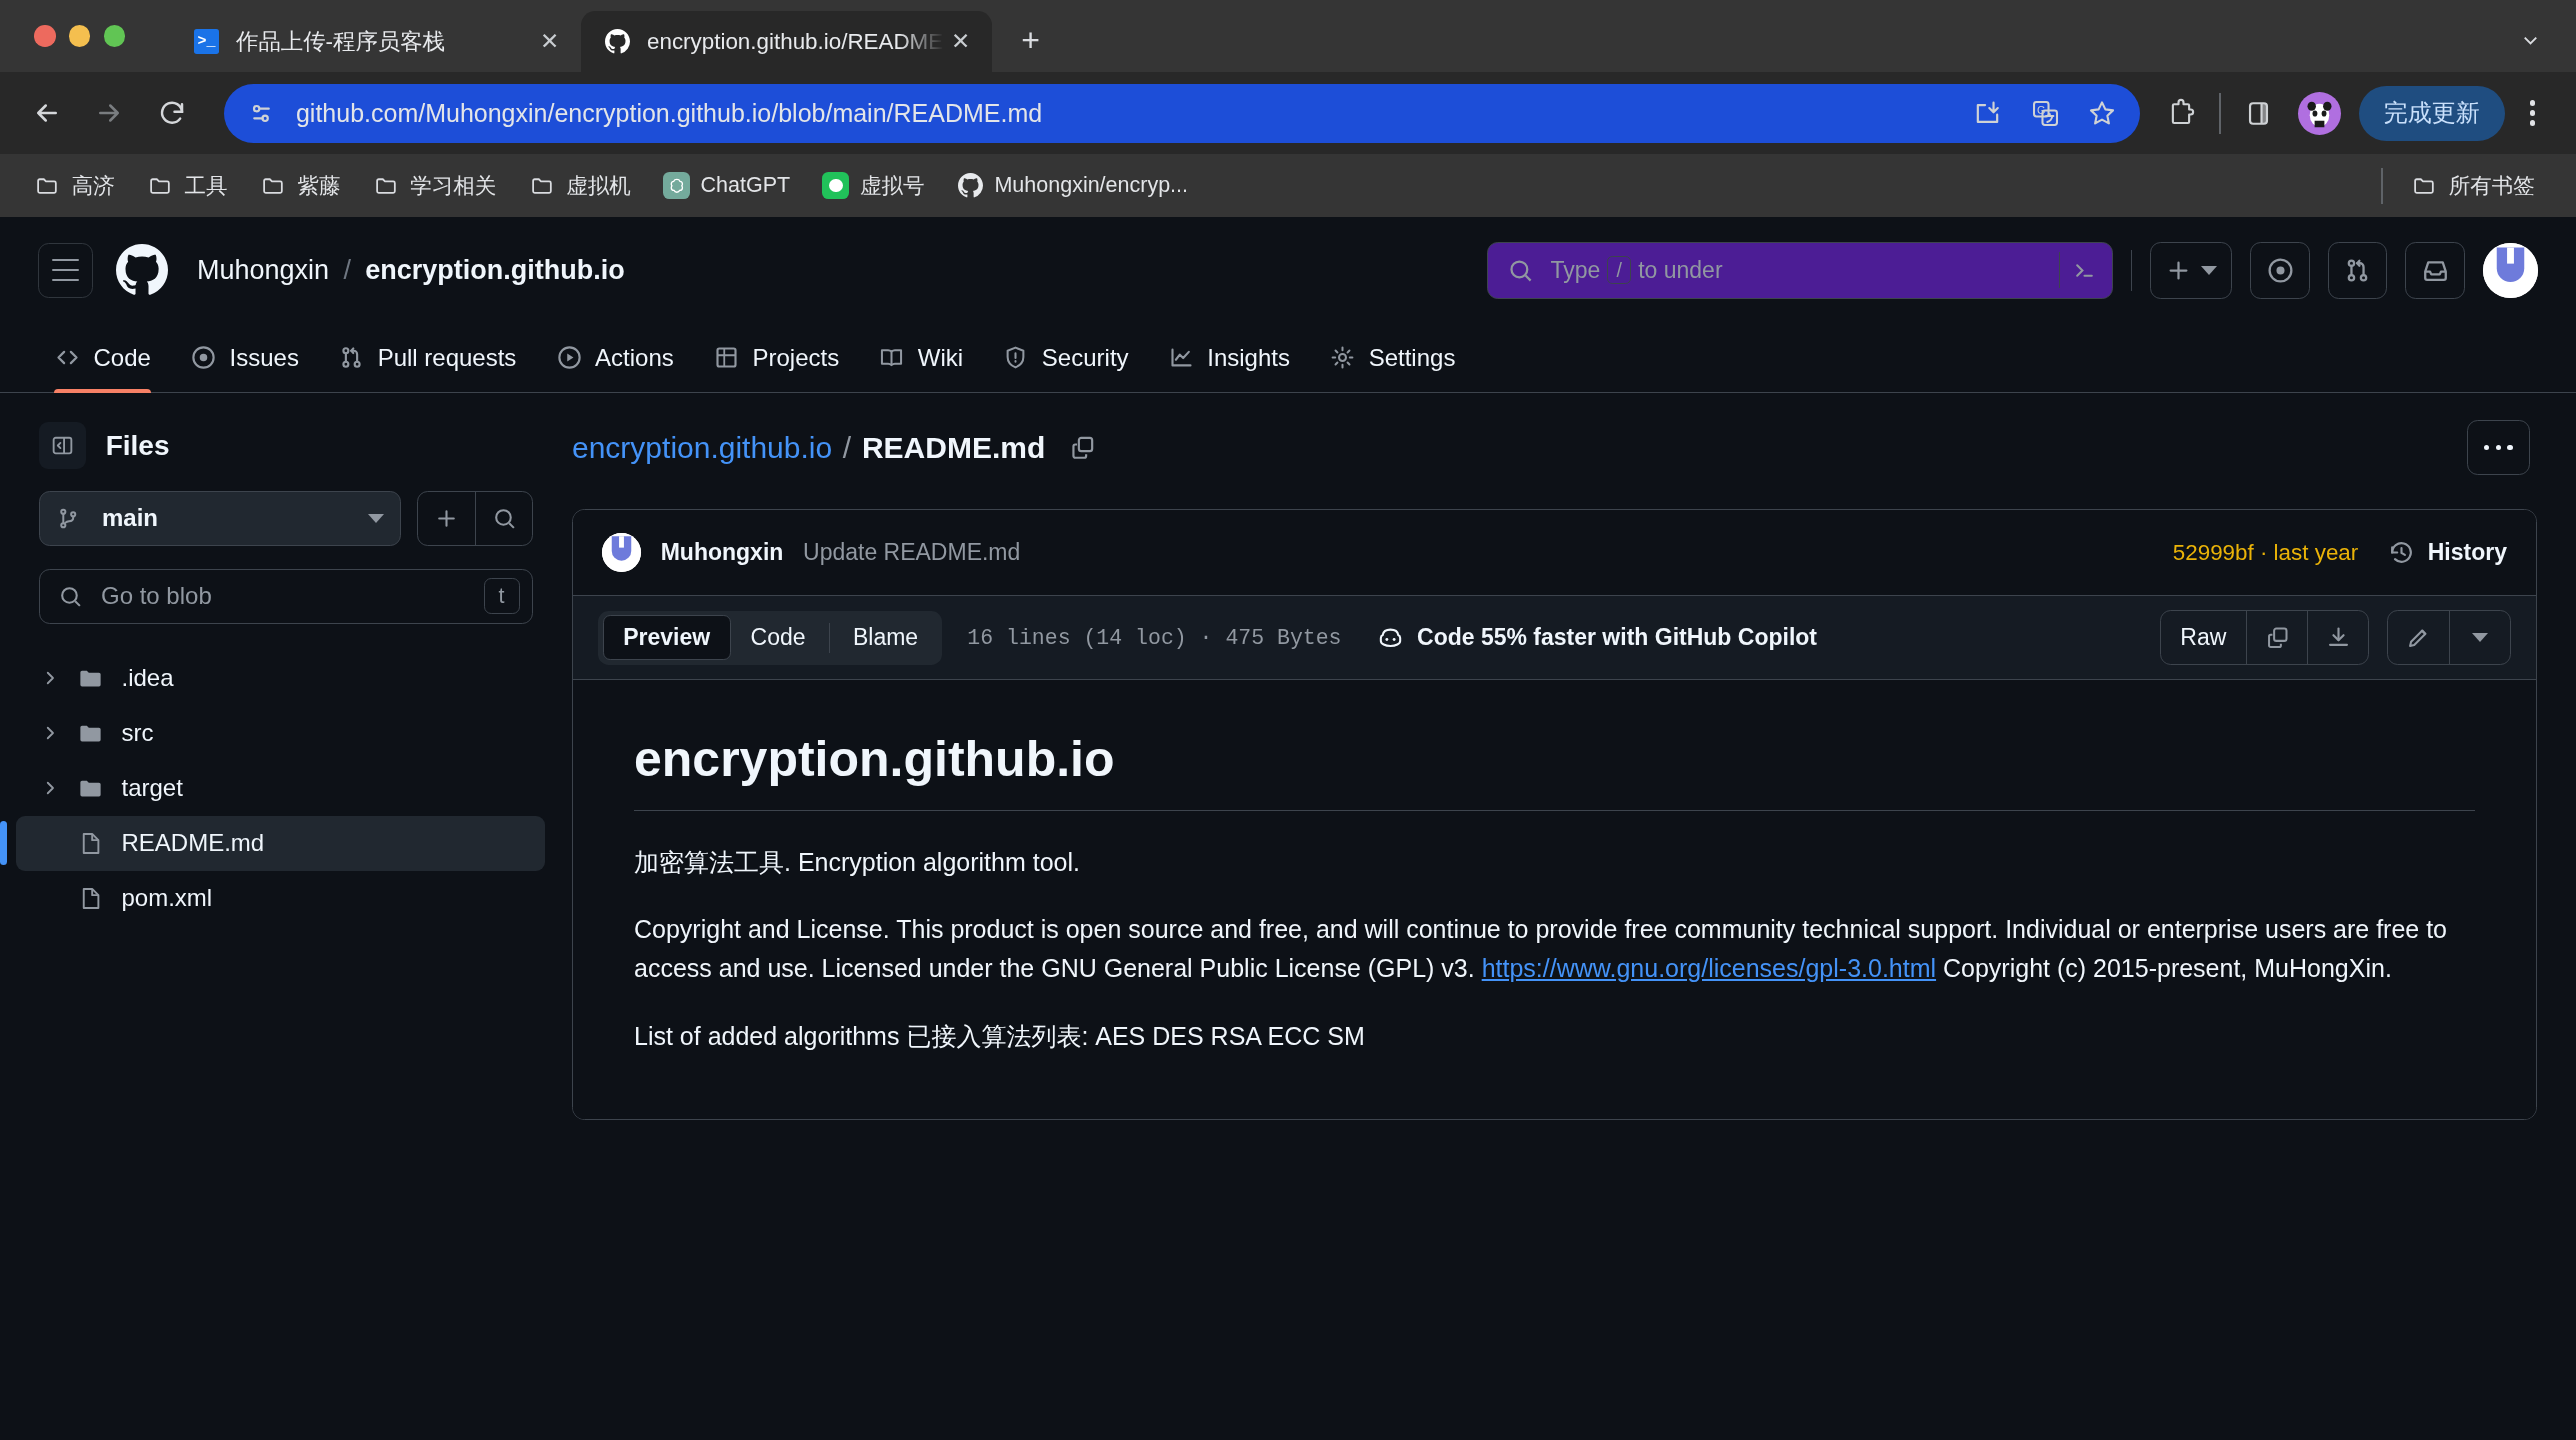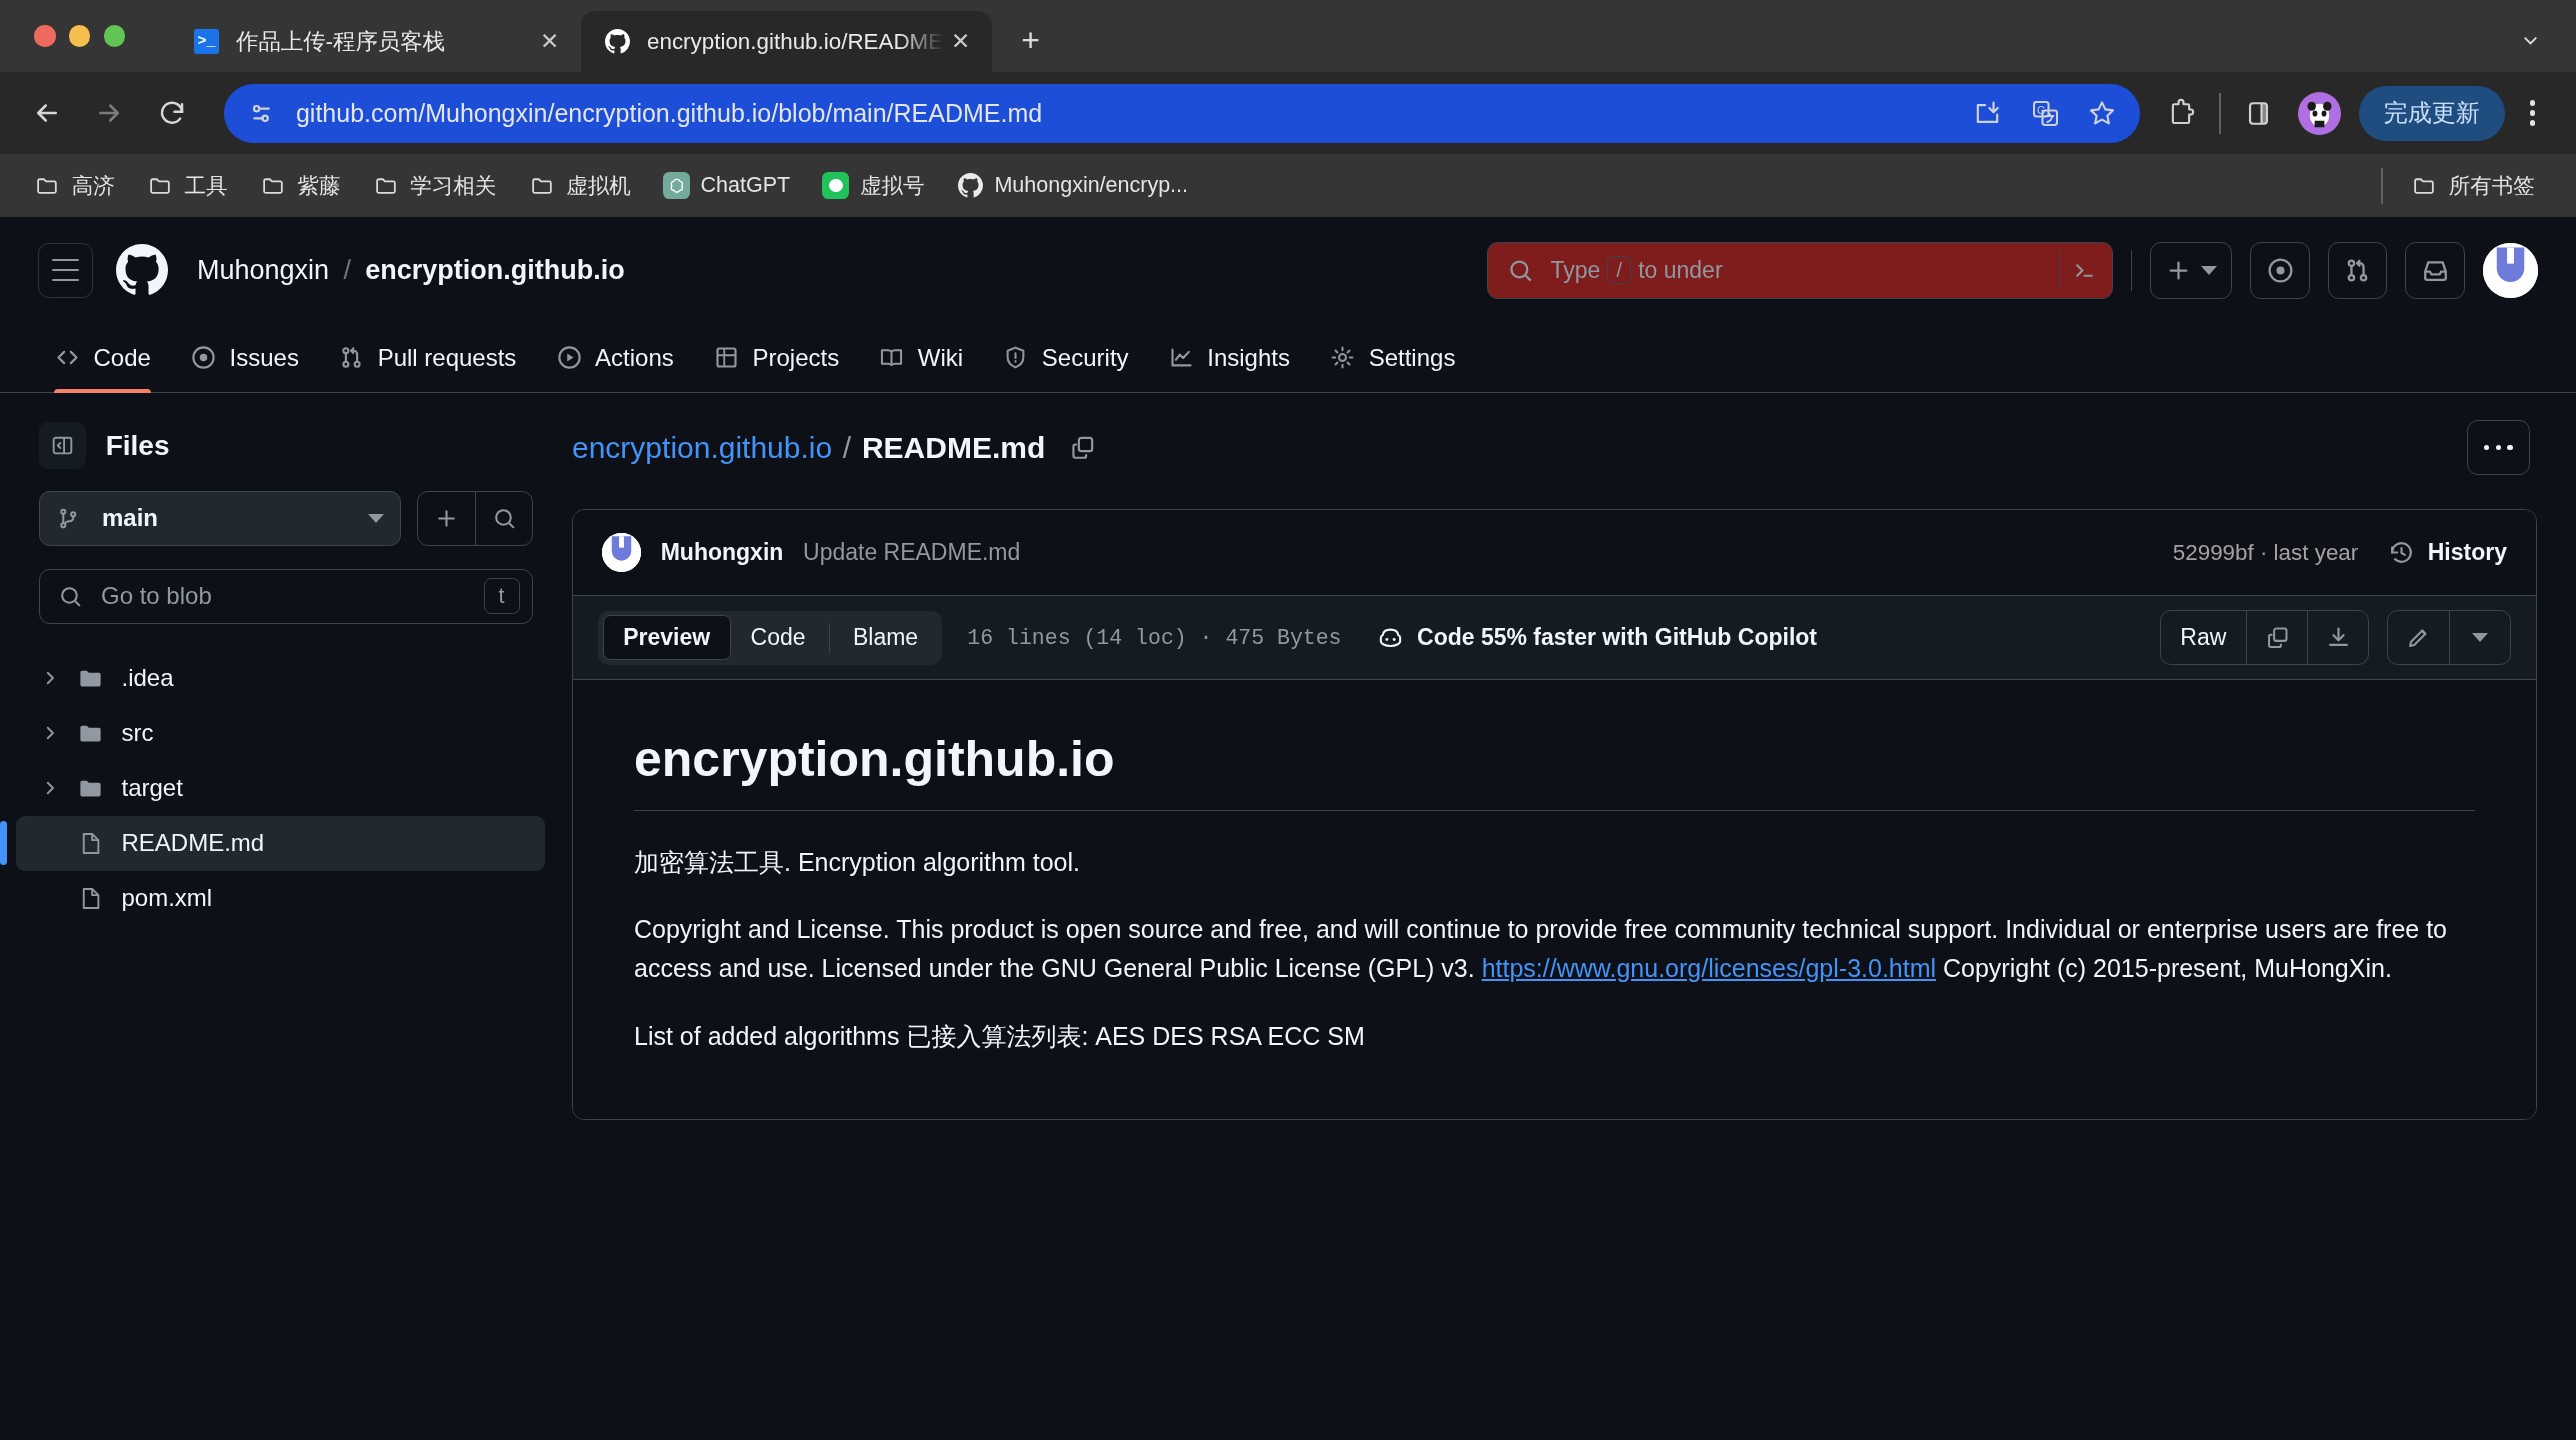--- a/index.html
+++ b/index.html
@@ -157,21 +157,21 @@
   .hamburger i { width: 27px; height: 2.7px; background: #9198a1; display: block; border-radius: 1.8px; }
   .gh-logo { margin-left: 23px; display: flex; align-items: center; }
   .gh-crumbs { margin-left: 29px; font-size: 27px; display: flex; align-items: center; gap: 14.3px; white-space: nowrap; }
   .gh-crumbs .owner { color: #f0f6fc; }
   .gh-crumbs .slash { color: #6e7681; }
   .gh-crumbs .repo { color: #f0f6fc; font-weight: bold; }
 
   .gh-header-right { margin-left: auto; display: flex; align-items: center; gap: 18px; }
   .searchbox {
     width: 626px; height: 57px; border: 0.9px solid #3d444d; border-radius: 10.7px;
-    background: #7f1d1d; display: flex; align-items: center; padding: 0 14.3px 0 19.7px;
+    background: #4c1d95; display: flex; align-items: center; padding: 0 14.3px 0 19.7px;
   }
   .searchbox .ph { color: #9198a1; font-size: 23px; margin-left: 16px; flex: 1; display: flex; align-items: center; gap: 7.2px; }
   .kbd-slash {
     border: 0.9px solid #3d444d; border-radius: 5.4px; color: #9198a1;
     padding: 0.9px 8px; font-size: 19.7px; line-height: 1.25;
   }
   .search-term { color: #9198a1; display: flex; align-items: center; padding-left: 12.5px; border-left: 0.9px solid #3d444d; height: 36px; }
   .gh-vsep { width: 0.9px; height: 41px; background: #3d444d; }
   .gh-btn {
     height: 57px; border: 0.9px solid #3d444d; border-radius: 10.7px;
@@ -259,21 +259,21 @@
 
   .filebox { margin-top: 32px; border: 0.9px solid #3d444d; border-radius: 12.5px; overflow: hidden; }
   .commit-row {
     display: flex; align-items: center; height: 86px;
     padding: 0 29px; background: #0d1117; border-bottom: 0.9px solid #3d444d;
   }
   .commit-avatar { width: 39px; height: 39px; border-radius: 50%; overflow: hidden; flex: 0 0 39px; background:#fff; }
   .commit-author { color: #f0f6fc; font-weight: bold; font-size: 23px; margin-left: 19.7px; }
   .commit-msg { color: #9198a1; font-size: 23px; margin-left: 19.7px; }
   .commit-right { margin-left: auto; display: flex; align-items: center; gap: 30px; }
-  .commit-sha { color: #a3a3a3; font-size: 22.4px; }
+  .commit-sha { color: #eab308; font-size: 22.4px; }
   .history-link { display: flex; align-items: center; gap: 12.5px; color: #f0f6fc; font-size: 23px; font-weight: bold; }
 
   .view-toolbar {
     display: flex; align-items: center; height: 84px;
     padding: 0 25px; background: #151b23; border-bottom: 0.9px solid #3d444d;
   }
   .seg { display: flex; align-items: center; background: #212830; border-radius: 10.7px; padding: 4.5px; height: 54px; }
   .seg-item { padding: 0 19.7px; height: 45px; display: flex; align-items: center; color: #f0f6fc; font-size: 23px; border-radius: 7.2px; }
   .seg-item.active { background: #0d1117; border: 0.9px solid #3d444d; font-weight: bold; }
   .seg-div { width: 0.9px; height: 30px; background: #3d444d; margin: 0 3.6px; }

